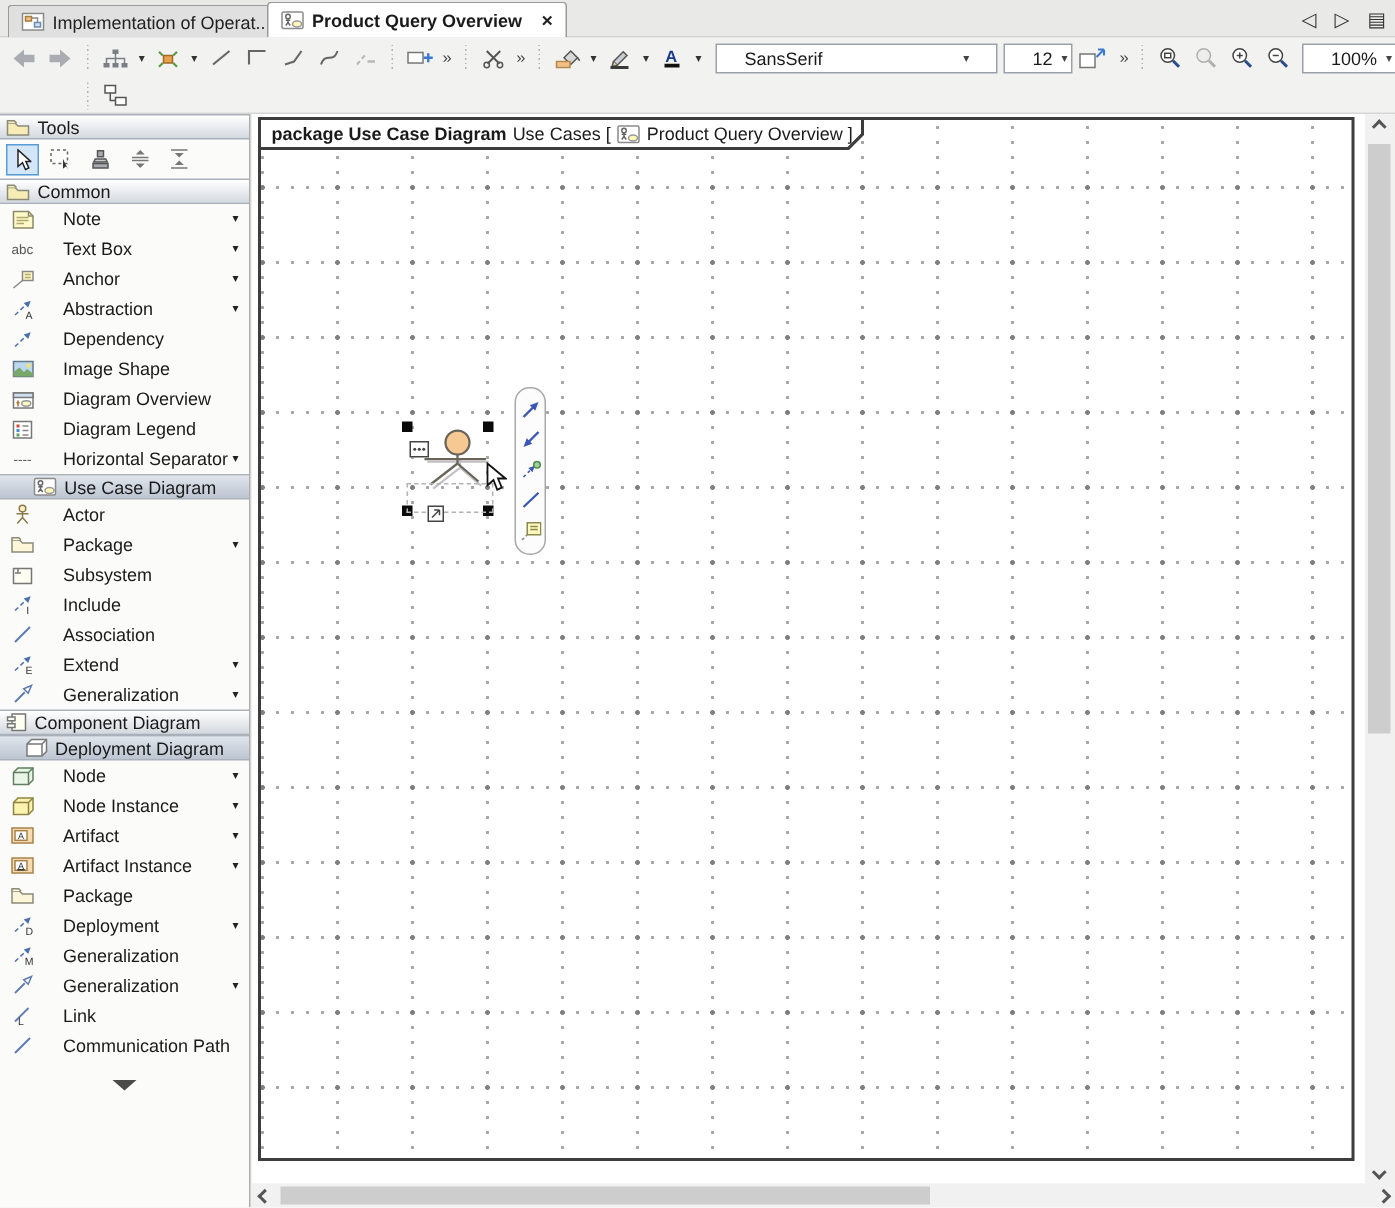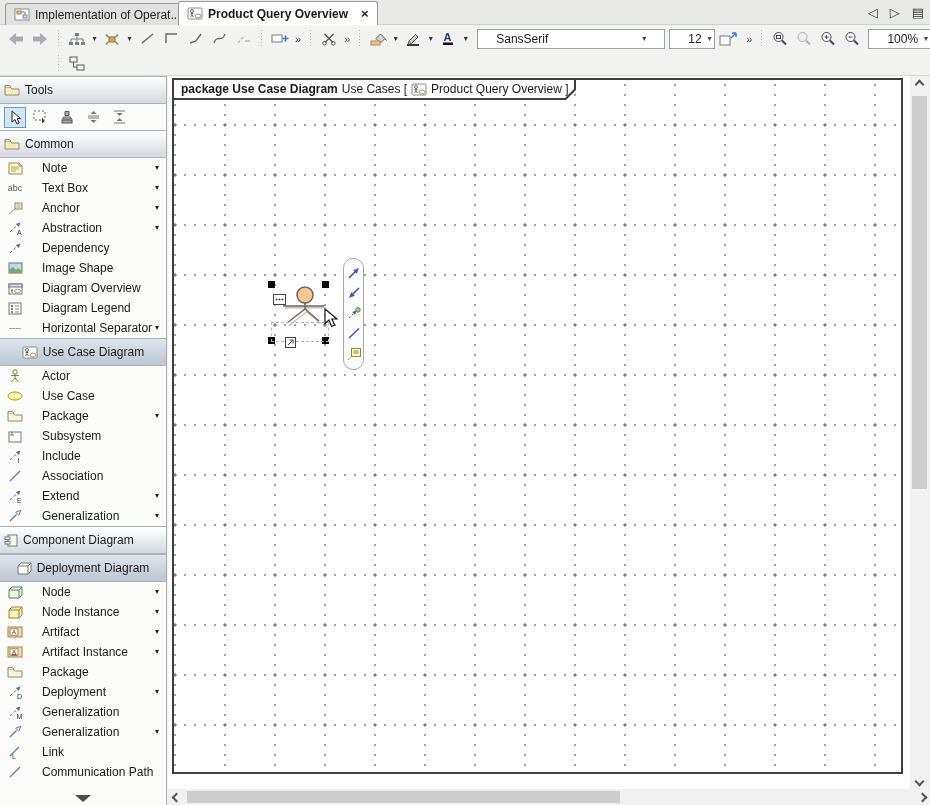--- a/index.html
+++ b/index.html
@@ -35,21 +35,21 @@
   .combo { height:20px; background:#fff; border:1px solid #98a0a8; display:flex; align-items:center;
            justify-content:space-between; padding:0 18px; flex:none; }
   .combo .carr { font-size:8px; color:#444; margin-left:6px; }
   #font-combo { width:188px; margin-left:6px; }
   #size-combo { width:46px; margin-left:4px; }
   #zoom-combo { width:64px; margin-left:4px; }
 
   
   #palette { position:absolute; left:0; top:76px; width:167px; height:729px;
              background:#fbfbfa; border-right:1px solid #aeaeae; overflow:hidden; }
-  .phead { height:28px; display:flex; align-items:center; gap:5px; padding:0 4px;
+  .phead { height:17px; display:flex; align-items:center; gap:5px; padding:0 4px;
            background:linear-gradient(#ffffff,#d4d9df); border-top:1px solid #aab1bb;
            border-bottom:1px solid #aab1bb; cursor:default; }
   .phead.sel { background:linear-gradient(#e0e5ec,#bcc5d1);justify-content:center; }
   .ptools { height:26px; display:flex; align-items:center; gap:4px; padding:2px 4px; }
   .toolbtn { width:22px; height:21px; display:flex; align-items:center; justify-content:center;
              border:1px solid transparent; }
   .toolbtn.sel { border:1px solid #5b9bd5; background:#d2e6f8; }
   .pitem { height:20px; display:flex; align-items:center; padding-left:5px; position:relative; cursor:default; }
   .picon { width:20px; display:flex; justify-content:center; align-items:center; flex:none; }
   .plabel { margin-left:17px; white-space:nowrap; }
@@ -454,28 +454,20 @@
     <span class="picon">
         <svg width="12" height="14">
           <circle cx="6" cy="3" r="2.2" fill="#fff2c2" stroke="#8a7a4a"></circle>
           <path d="M6 5.2 V9 M2 6.5 h8 M6 9 l-3.5 4 M6 9 l3.5 4" stroke="#8a7a4a" fill="none"></path>
         </svg>
       </span>
     <span class="plabel">Actor</span>
   </div>
   <div class="pitem">
     <span class="picon">
-        <svg width="16" height="10">
-          <ellipse cx="8" cy="5" rx="7" ry="4" fill="#fff9b0" stroke="#a8982a"></ellipse>
-        </svg>
-      </span>
-    <span class="plabel">Use Case</span>
-  </div>
-  <div class="pitem">
-    <span class="picon">
         <svg width="16" height="12">
           <path d="M1 3 h5 l2 2 h7 v6 H1 z" fill="#fdf6d8" stroke="#8a8a7a"></path>
           <path d="M1 3 V1.5 h4.5 l1.5 1.5" fill="#fdf6d8" stroke="#8a8a7a"></path>
         </svg>
       </span>
     <span class="plabel">Package</span>
     <span class="pdd">▾</span>
   </div>
   <div class="pitem">
     <span class="picon">

